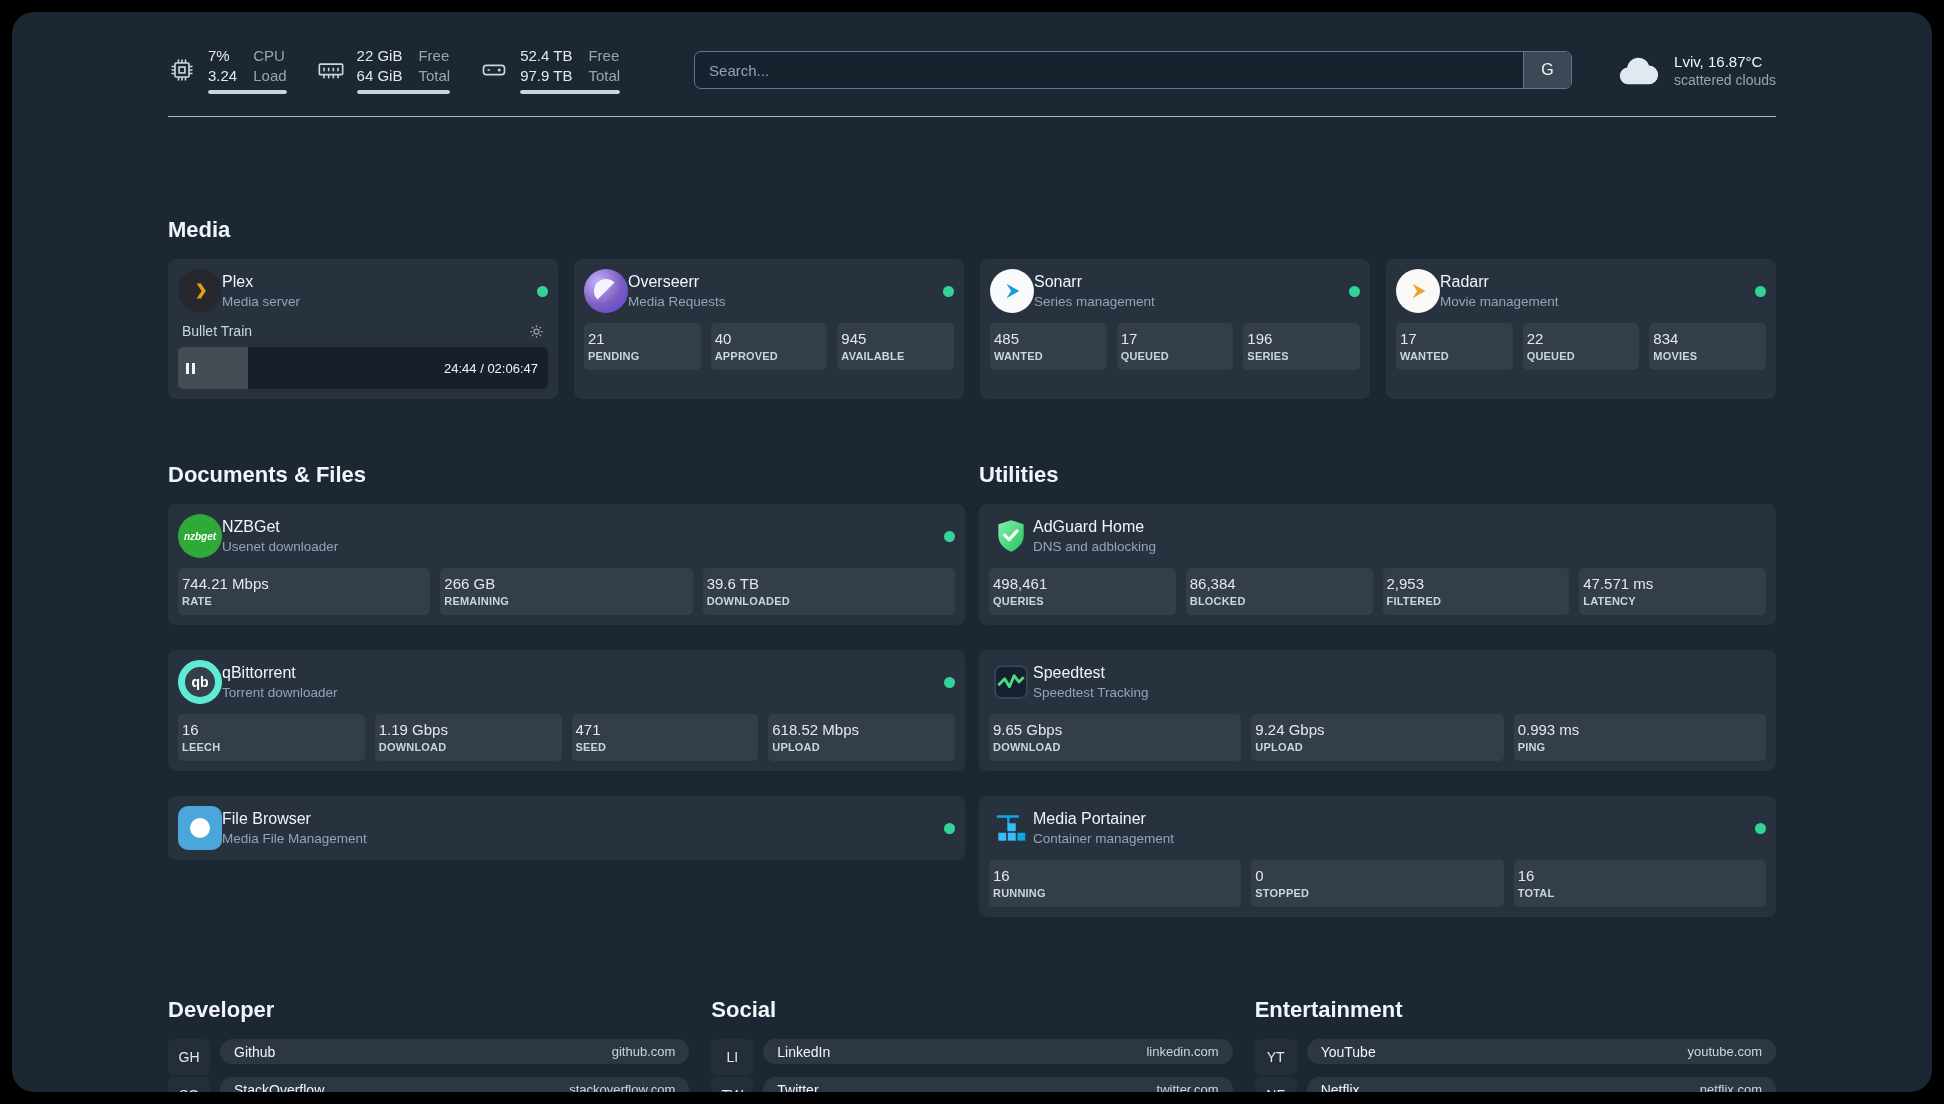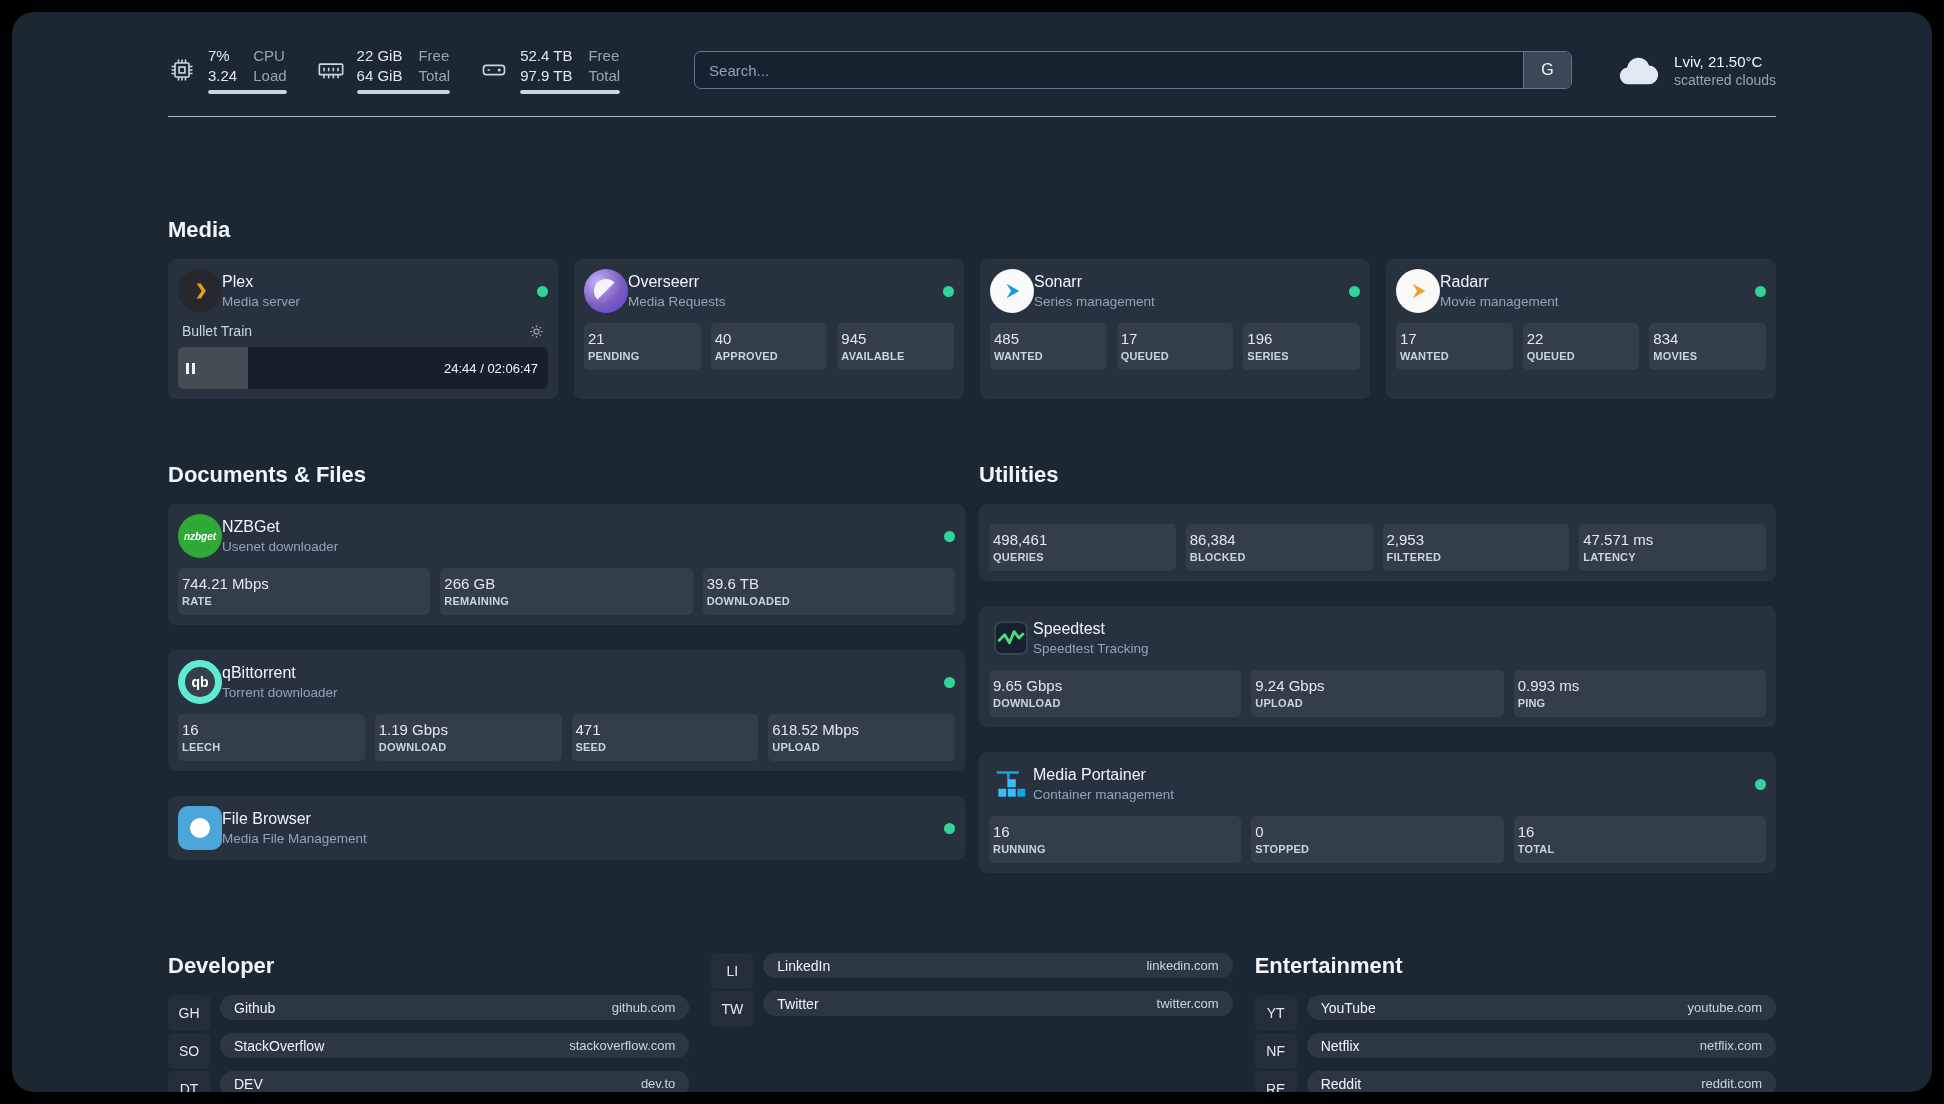--- a/index.html
+++ b/index.html
@@ -157,21 +157,21 @@
     <div class="searchwrap">
       <input type="text" placeholder="Search..." style="">
       <div class="g-btn">G</div>
     </div>
 
     <div class="weather">
       <svg viewBox="0 0 24 18" width="46" height="34" fill="#e2e8f0">
         <path d="M6.2 16.5a4.4 4.4 0 01-.5-8.77 6 6 0 0111.66-1.1A4.8 4.8 0 0117 16.5H6.2z"></path>
       </svg>
       <div>
-        <div class="w-loc">Lviv, 21.50°C</div>
+        <div class="w-loc">Lviv, 16.87°C</div>
         <div class="w-cond">scattered clouds</div>
       </div>
     </div>
   </div>
 
   <div class="divider"></div>
 
   <div class="media-section">
     <div class="sec-title">Media</div>
     <div class="media-grid">
@@ -370,20 +370,38 @@
           </div>
         </div>
       </div>
     </div>
 
     <div>
       <div class="sec-title">Utilities</div>
       <div class="vstack">
 
         <div class="card">
+          <div class="card-head">
+            <div class="icon-box">
+              <svg viewBox="0 0 24 24" width="38" height="38">
+                <defs>
+                    <linearGradient id="ag" x1="0" y1="0" x2="1" y2="1">
+                  <stop offset="0" stop-color="#86efac"></stop>
+                      <stop offset="1" stop-color="#22c55e"></stop>
+                </linearGradient>
+                  </defs>
+                <path d="M12 2l8 2.5v7c0 5-3.5 8.5-8 10.5-4.5-2-8-5.5-8-10.5v-7L12 2z" fill="url(#ag)"></path>
+                <path d="M8 11.5l2.8 2.8 5-5.5" stroke="#fff" stroke-width="2" fill="none" stroke-linecap="round" stroke-linejoin="round"></path>
+              </svg>
+            </div>
+            <div>
+              <div class="app-name">AdGuard Home</div>
+              <div class="app-desc">DNS and adblocking</div>
+            </div>
+          </div>
           <div class="stats">
             <div class="tile">
               <div class="tile-v">498,461</div>
               <div class="tile-l">QUERIES</div>
             </div>
             <div class="tile">
               <div class="tile-v">86,384</div>
               <div class="tile-l">BLOCKED</div>
             </div>
             <div class="tile">
@@ -484,20 +502,21 @@
       <div class="bm-row">
         <div class="bm-abbr">DT</div>
         <div class="bm-pill">
           <span class="bm-name">DEV</span>
           <span class="bm-url">dev.to</span>
         </div>
       </div>
     </div>
 
     <div>
+      <div class="sec-title">Social</div>
       <div class="bm-row">
         <div class="bm-abbr">LI</div>
         <div class="bm-pill">
           <span class="bm-name">LinkedIn</span>
           <span class="bm-url">linkedin.com</span>
         </div>
       </div>
       <div class="bm-row">
         <div class="bm-abbr">TW</div>
         <div class="bm-pill">

